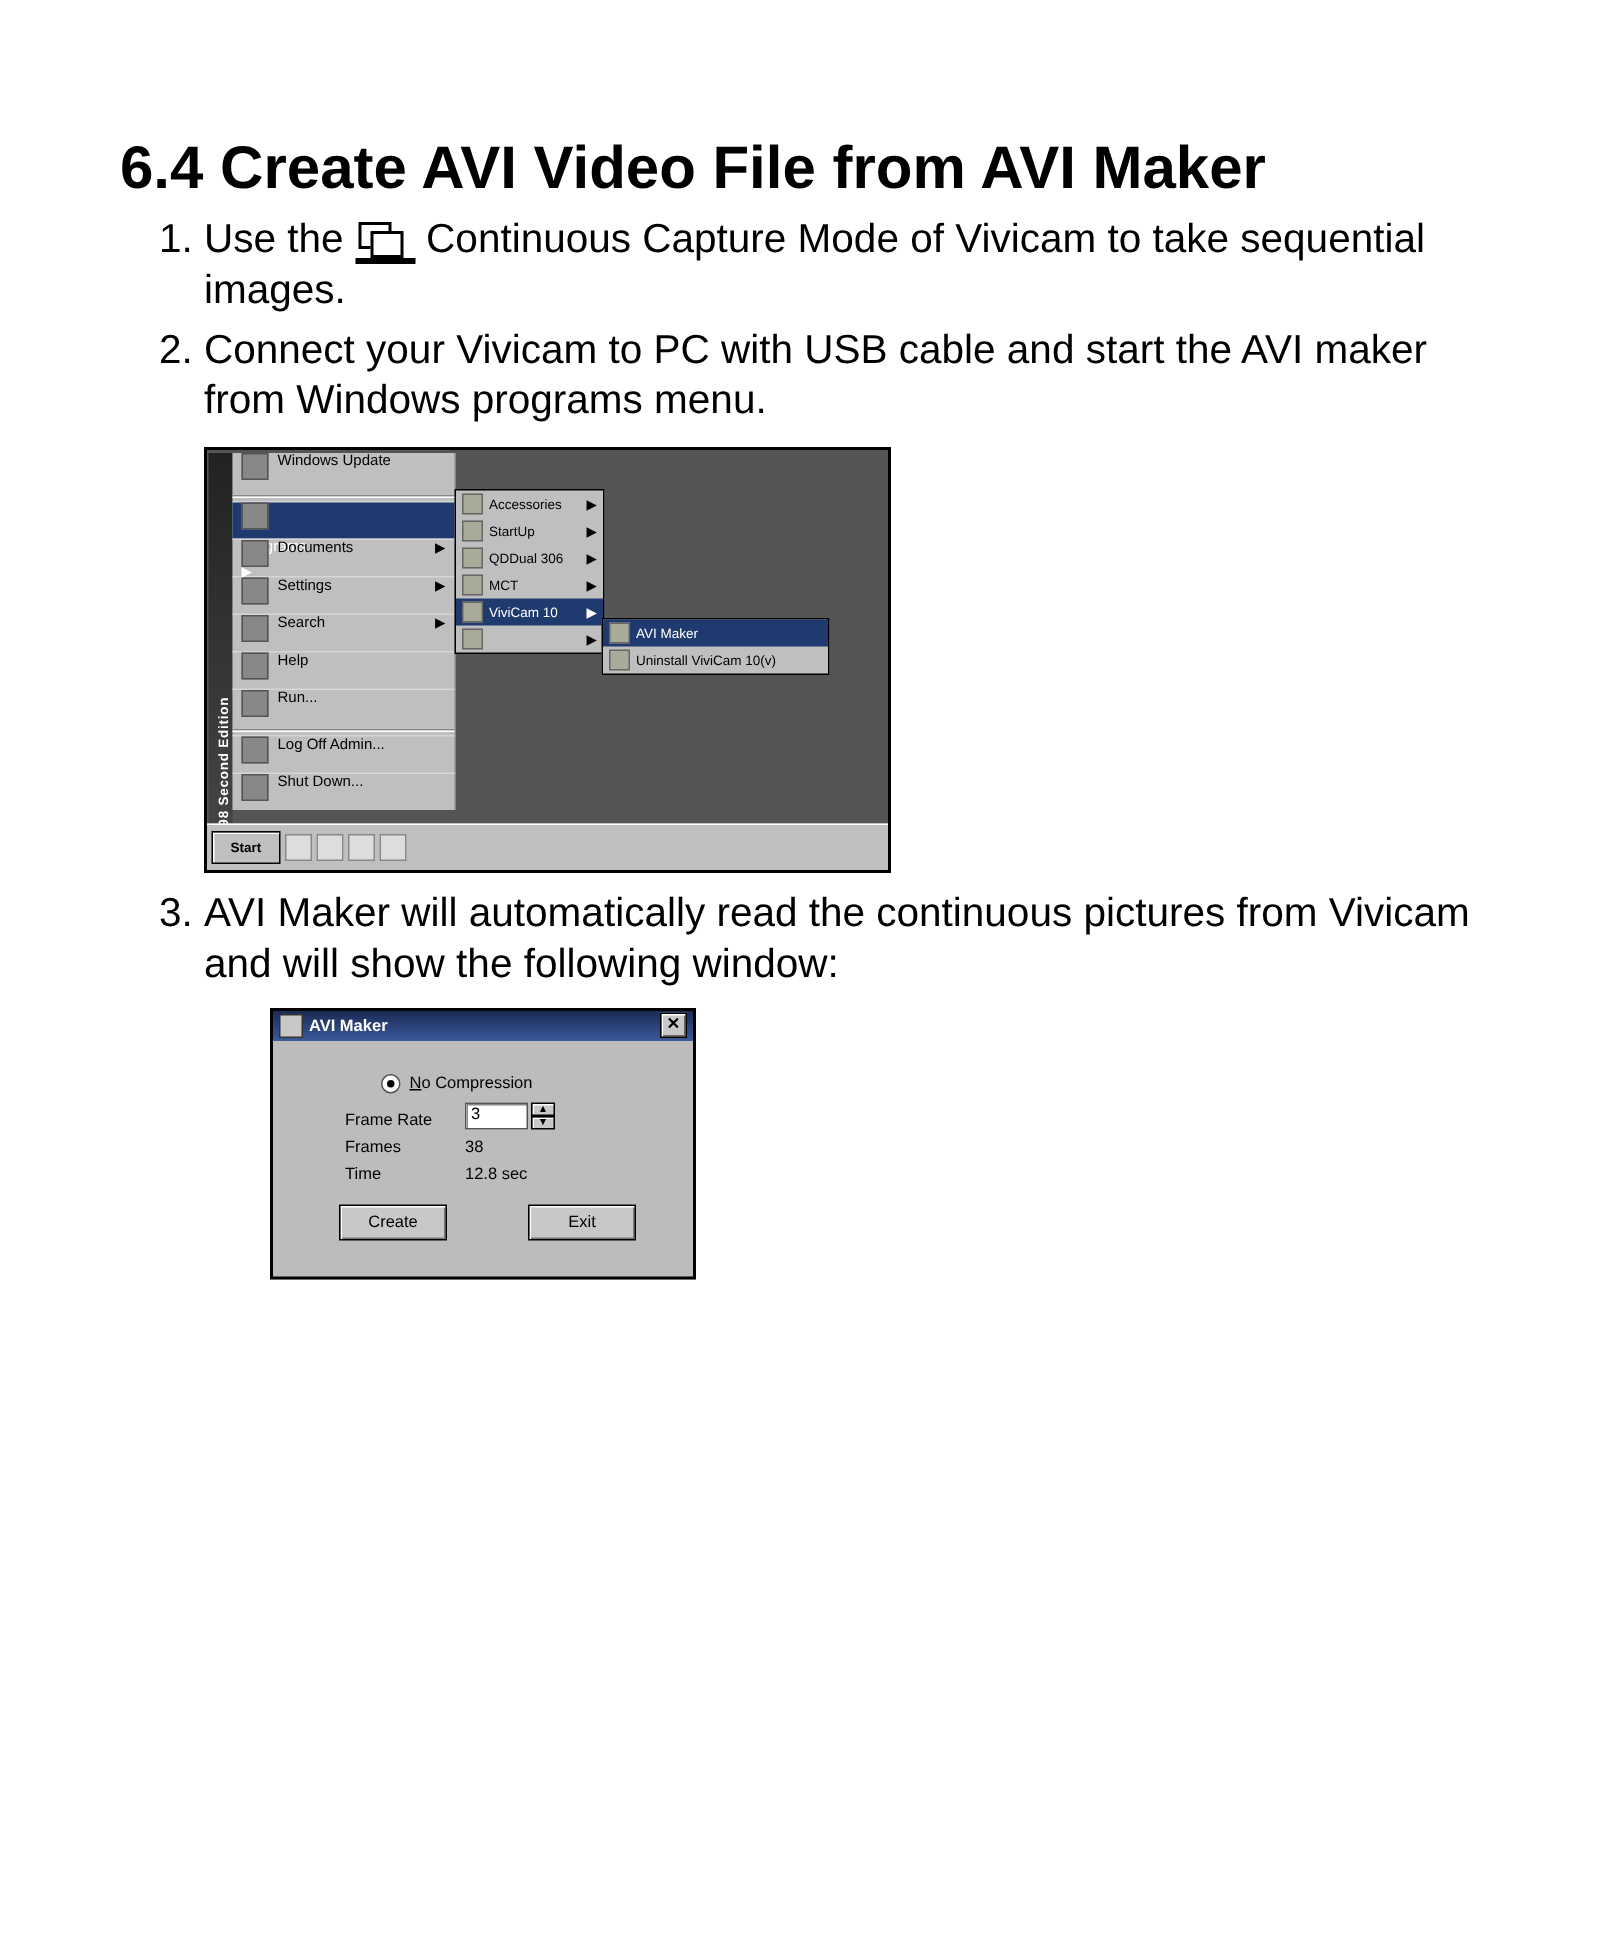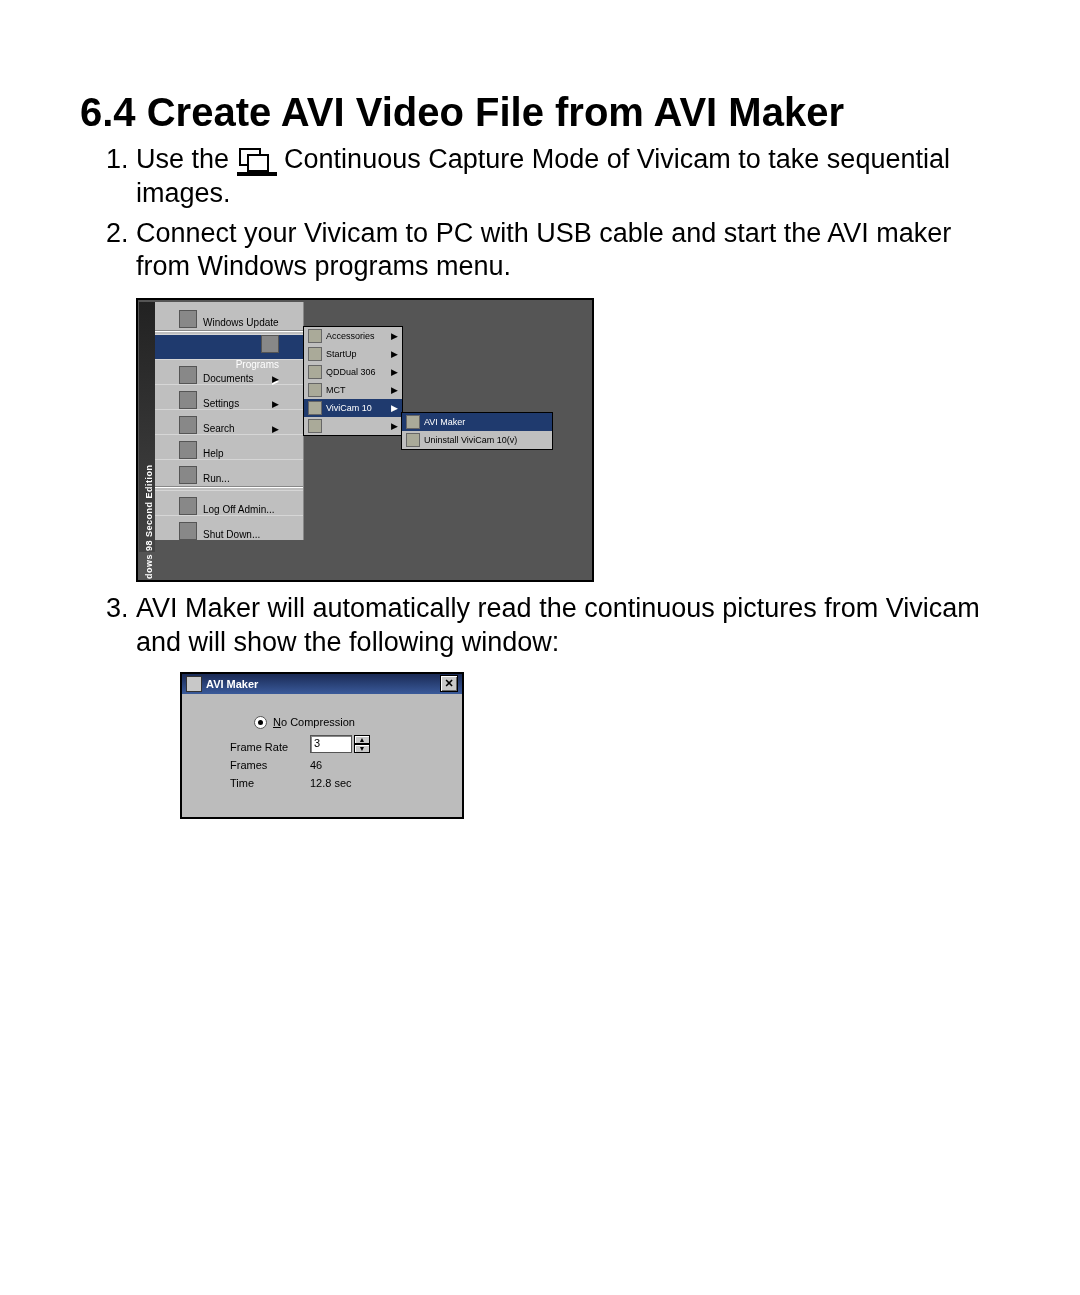--- a/index.html
+++ b/index.html
@@ -83,22 +83,22 @@
   .shot1 .menu-col {
     position: absolute;
     left: 17px; top: 2px;
     width: 148px;
     background: #bfbfbf;
     border-right: 1px solid #888;
   }
   .shot1 .mitem {
     height: 24px;
     display: flex;
-    align-items: flex-end;
-    padding: 0 24px;
+    align-items: flex-start;
+    padding: 0 6px;
     gap: 6px;
     border-top: 1px solid #d6d6d6;
   }
   .shot1 .mitem:first-child { border-top:none; height:26px; }
   .shot1 .mitem.sel { background: #1f3a6e; color:#fff;flex-direction:column; }
   .shot1 .micon {
     width: 16px; height: 16px;
     background: #888;
     border: 1px solid #555;
     flex: none;
@@ -324,20 +324,27 @@
     <div class="sitem sel">
         <span class="sicon"></span>
         <span>AVI Maker</span>
       </div>
     <div class="sitem">
         <span class="sicon"></span>
         <span>Uninstall ViviCam 10(v)</span>
       </div>
   </div>
 
+  <div class="taskbar">
+    <div class="startbtn">Start</div>
+    <div class="qlaunch"></div>
+    <div class="qlaunch"></div>
+    <div class="qlaunch"></div>
+    <div class="qlaunch"></div>
+  </div>
 </div>
 
 <ol start="3" class="body-text">
   <li>AVI Maker will automatically read the continuous pictures from Vivicam and will show the following window:</li>
 </ol>
 
 <div class="shot2">
   <div class="titlebar">
     <span class="ticon"></span>
     <span>AVI Maker</span>
@@ -355,21 +362,25 @@
       <span class="spin">
         <span class="val">3</span>
         <span class="btns">
           <span class="b">▲</span>
           <span class="b">▼</span>
         </span>
       </span>
     </div>
     <div class="frow">
       <span class="flabel">Frames</span>
-      <span>46</span>
+      <span>38</span>
     </div>
     <div class="frow">
       <span class="flabel">Time</span>
       <span>12.8 sec</span>
     </div>
 
+    <div class="dlg-btns">
+      <div class="dbtn underline-first">Create</div>
+      <div class="dbtn underline-first">Exit</div>
+    </div>
   </div>
 </div>
 
 </body></html>

